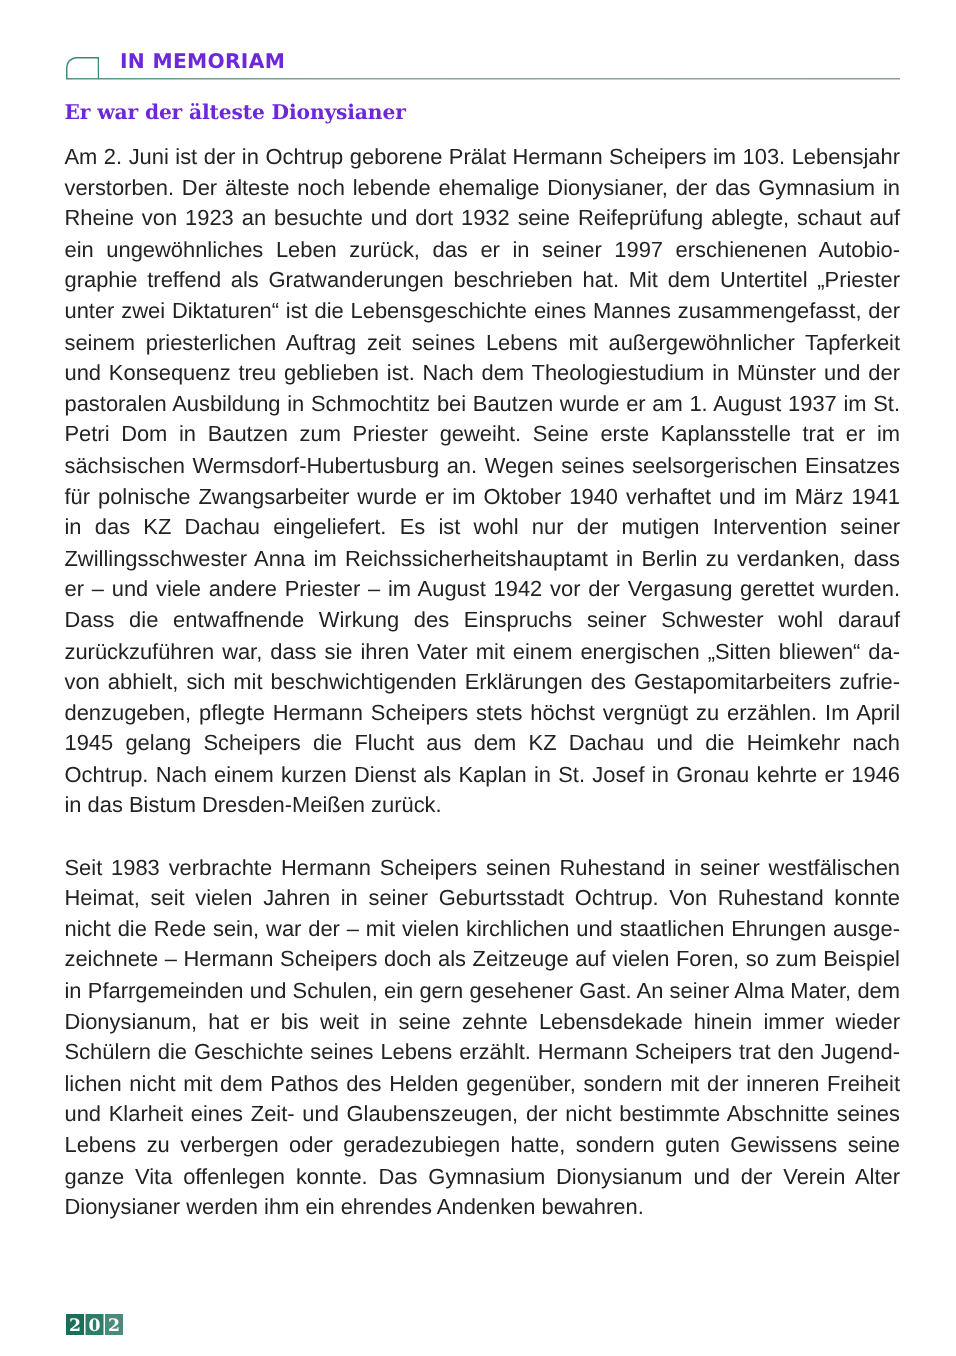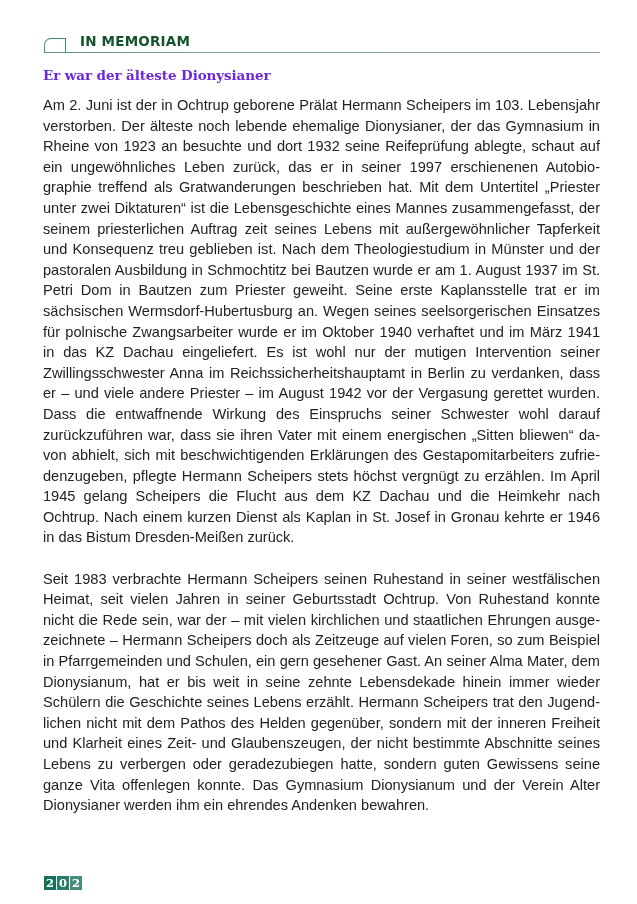--- a/index.html
+++ b/index.html
@@ -102,21 +102,21 @@
       line-height: 14px;
       text-align: center;
     }
   </style>
 </head>
 <body>
 
 <div class="header">
   <div class="header-bracket"></div>
   <div class="header-rule"></div>
-  <div class="header-title" style="color: #14532d;">IN MEMORIAM</div>
+  <div class="header-title" style="color: #6d28d9;">IN MEMORIAM</div>
 </div>
 
 <div class="article-title">Er war der älteste Dionysianer</div>
 
 <div class="body-text">
   <p>Am 2. Juni ist der in Ochtrup geborene Prälat Hermann Scheipers im 103. Lebens­jahr verstorben. Der älteste noch lebende ehemalige Dionysianer, der das Gymnasium in Rheine von 1923 an besuchte und dort 1932 seine Reifeprüfung ablegte, schaut auf ein ungewöhnliches Leben zurück, das er in seiner 1997 erschienenen Autobio­graphie treffend als Gratwanderungen beschrieben hat. Mit dem Untertitel „Priester unter zwei Diktaturen“ ist die Lebensgeschichte eines Mannes zusammengefasst, der seinem priesterlichen Auftrag zeit seines Lebens mit außergewöhnlicher Tapferkeit und Konsequenz treu geblieben ist. Nach dem Theologiestudium in Münster und der pastoralen Ausbildung in Schmochtitz bei Bautzen wurde er am 1. August 1937 im St. Petri Dom in Bautzen zum Priester geweiht. Seine erste Kaplansstelle trat er im sächsischen Wermsdorf-Hubertusburg an. Wegen seines seelsorgerischen Einsat­zes für polnische Zwangsarbeiter wurde er im Oktober 1940 verhaftet und im März 1941 in das KZ Dachau eingeliefert. Es ist wohl nur der mutigen Intervention seiner Zwillingsschwester Anna im Reichssicherheitshauptamt in Berlin zu verdanken, dass er – und viele andere Priester – im August 1942 vor der Vergasung gerettet wur­den. Dass die entwaffnende Wirkung des Einspruchs seiner Schwester wohl darauf zurückzuführen war, dass sie ihren Vater mit einem energischen „Sitten bliewen“ da­von abhielt, sich mit beschwichtigenden Erklärungen des Gestapomitarbeiters zufrie­denzugeben, pflegte Hermann Scheipers stets höchst vergnügt zu erzählen. Im April 1945 gelang Scheipers die Flucht aus dem KZ Dachau und die Heimkehr nach Ochtrup. Nach einem kurzen Dienst als Kaplan in St. Josef in Gronau kehrte er 1946 in das Bistum Dresden-Meißen zurück.</p>
   <p>Seit 1983 verbrachte Hermann Scheipers seinen Ruhestand in seiner westfälischen Heimat, seit vielen Jahren in seiner Geburtsstadt Ochtrup. Von Ruhestand konnte nicht die Rede sein, war der – mit vielen kirchlichen und staatlichen Ehrungen ausge­zeichnete – Hermann Scheipers doch als Zeitzeuge auf vielen Foren, so zum Beispiel in Pfarrgemeinden und Schulen, ein gern gesehener Gast. An seiner Alma Mater, dem Dionysianum, hat er bis weit in seine zehnte Lebensdekade hinein immer wieder Schülern die Geschichte seines Lebens erzählt. Hermann Scheipers trat den Jugend­lichen nicht mit dem Pathos des Helden gegenüber, sondern mit der inneren Freiheit und Klarheit eines Zeit- und Glaubenszeugen, der nicht bestimmte Abschnitte seines Lebens zu verbergen oder geradezubiegen hatte, sondern guten Gewissens seine ganze Vita offenlegen konnte. Das Gymnasium Dionysianum und der Verein Alter Dionysianer werden ihm ein ehrendes Andenken bewahren.</p>
 </div>
 
 <div class="page-number">

